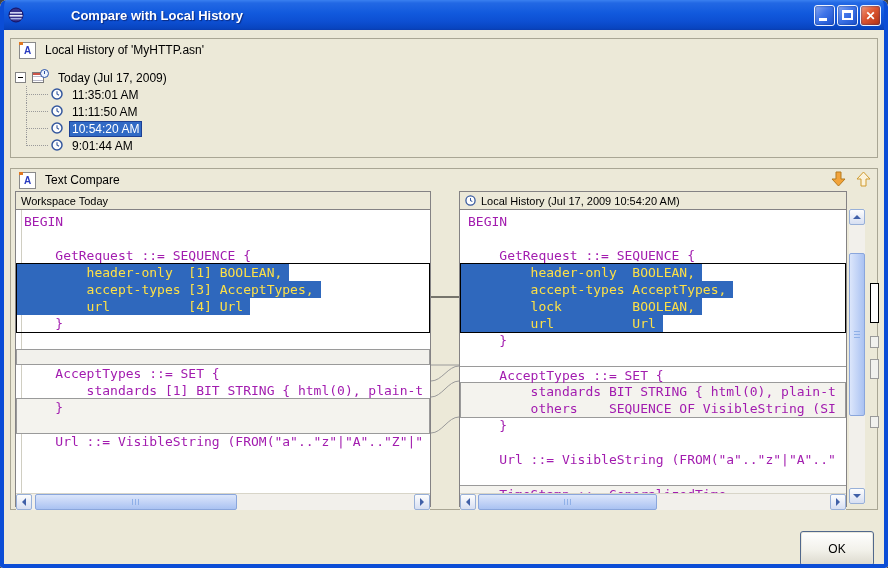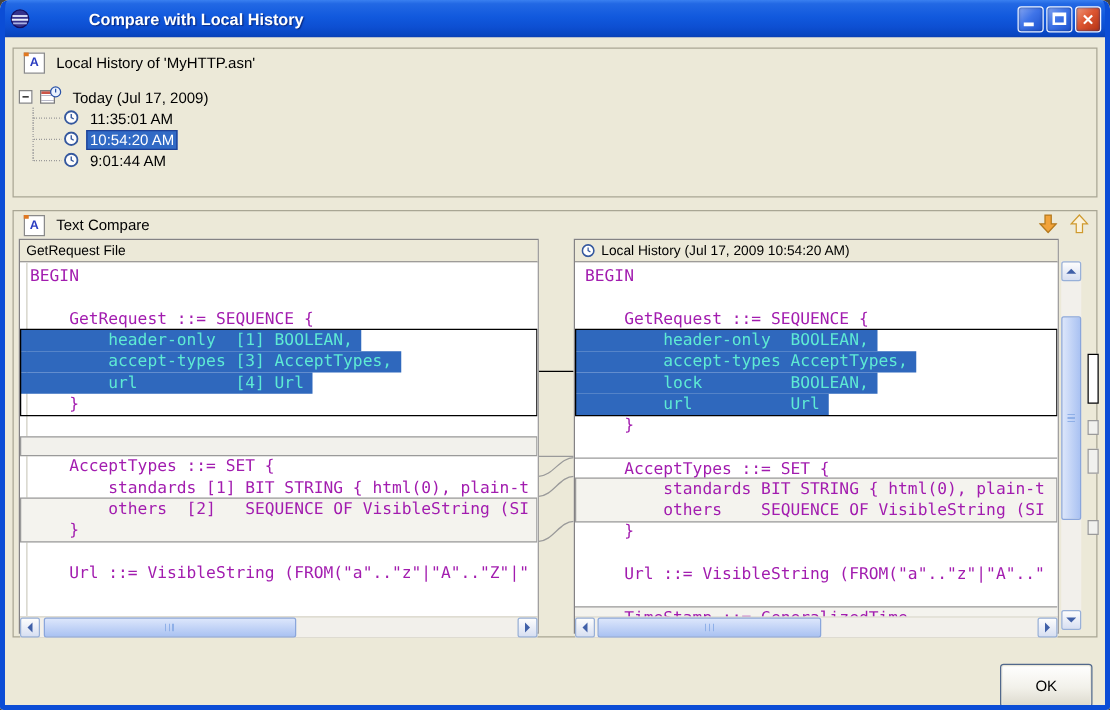--- a/index.html
+++ b/index.html
@@ -58,21 +58,21 @@
   
   .pane{position:absolute;top:22px;height:316px;border:1px solid #848284;background:#fff;box-sizing:border-box;}
   #pane-left{left:4px;width:416px;}
   #pane-right{left:448px;width:388px;}
   .pane-header{position:absolute;left:0;top:0;right:0;height:18px;background:#ece9d8;border-bottom:1px solid #848284;
     display:flex;align-items:center;font-size:11px;padding-left:5px;box-sizing:border-box;}
   .pane-header .clock-sm{width:11px;height:11px;margin-right:5px;flex:none;}
   .code{position:absolute;left:0;top:18px;right:0;height:280px;background:#fff;overflow:hidden;padding-top:3px;box-sizing:content-box;}
   .line{position:relative;z-index:1;height:17px;box-sizing:border-box;padding-left:8px;white-space:pre;
     font:13px/17px "DejaVu Sans Mono",monospace;color:#a21caf;}
-  .line.sel{background:#2f68bd;color:#5eead4;width:fit-content;padding-right:7px;}
+  .line.sel{background:#2f68bd;color:#fde047;width:fit-content;padding-right:7px;}
   .line.band{height:16px;background:#f2f1ec;border:1px solid #9a9a9a;}
   .line.topline{border-top:1px solid #9a9a9a;}
   .line.clipped{background:#f4f3ee;border-top:1px solid #9a9a9a;}
   .gutter{position:absolute;left:5px;top:0;bottom:0;width:1px;background:#d0cec2;z-index:0;}
   .region{position:absolute;left:0;right:0;box-sizing:border-box;pointer-events:none;}
   .region-sel{border:1px solid #000;z-index:2;}
   .region-box{border:1px solid #9a9a9a;background:#f4f3ee;z-index:0;}
   
   .strip{position:absolute;left:420px;top:22px;width:28px;height:316px;}
   .strip svg{position:absolute;left:0;top:18px;}
@@ -156,20 +156,27 @@
                 <circle cx="6" cy="6" r="5" fill="#fdfdfd" stroke="#35589e" stroke-width="1.5"></circle>
                 <path d="M6 3.2 V6 L8 7.2" stroke="#35589e" stroke-width="1.1" fill="none"></path>
               </svg>
               <span class="tlabel">11:35:01 AM</span>
             </div>
             <div class="tree-child">
               <svg class="clock-icon" viewBox="0 0 12 12" width="12" height="12">
                 <circle cx="6" cy="6" r="5" fill="#fdfdfd" stroke="#35589e" stroke-width="1.5"></circle>
                 <path d="M6 3.2 V6 L8 7.2" stroke="#35589e" stroke-width="1.1" fill="none"></path>
               </svg>
+              <span class="tlabel">11:11:50 AM</span>
+            </div>
+            <div class="tree-child">
+              <svg class="clock-icon" viewBox="0 0 12 12" width="12" height="12">
+                <circle cx="6" cy="6" r="5" fill="#fdfdfd" stroke="#35589e" stroke-width="1.5"></circle>
+                <path d="M6 3.2 V6 L8 7.2" stroke="#35589e" stroke-width="1.1" fill="none"></path>
+              </svg>
               <span class="tlabel tsel">10:54:20 AM</span>
             </div>
             <div class="tree-child">
               <svg class="clock-icon" viewBox="0 0 12 12" width="12" height="12">
                 <circle cx="6" cy="6" r="5" fill="#fdfdfd" stroke="#35589e" stroke-width="1.5"></circle>
                 <path d="M6 3.2 V6 L8 7.2" stroke="#35589e" stroke-width="1.1" fill="none"></path>
               </svg>
               <span class="tlabel">9:01:44 AM</span>
             </div>
           </div>
@@ -189,36 +196,35 @@
           <button class="nav-btn">
             <svg width="15" height="16" viewBox="0 0 15 16">
                 <path d="M5 15h5V8h4L7.5 1 1 8h4z" fill="#fbf2da" stroke="#cf9a2e"></path>
               </svg>
           </button>
         </span>
       </div>
 
       <div class="pane" id="pane-left">
         <div class="pane-header">
-          <span>GetRequest File</span>
+          <span>Workspace Today</span>
         </div>
         <div class="code" id="code-left">
             <i class="gutter"></i>
             <div class="line plain">BEGIN</div>
             <div class="line plain"></div>
             <div class="line plain">    GetRequest ::= SEQUENCE {</div>
             <div class="line sel">        header-only  [1] BOOLEAN,</div>
             <div class="line sel">        accept-types [3] AcceptTypes,</div>
             <div class="line sel">        url          [4] Url</div>
             <div class="line plain">    }</div>
             <div class="line plain"></div>
             <div class="line band"></div>
             <div class="line plain">    AcceptTypes ::= SET {</div>
             <div class="line boxed">        standards [1] BIT STRING { html(0), plain-t</div>
-            <div class="line boxed">        others  [2]   SEQUENCE OF VisibleString (SI</div>
             <div class="line plain">    }</div>
             <div class="line plain"></div>
             <div class="line plain">    Url ::= VisibleString (FROM("a".."z"|"A".."Z"|"</div>
             <div class="region region-sel" style="top: 53px; height: 70px;"></div>
             <div class="region region-box" style="top: 188px; height: 36px;"></div>
           </div>
         <div class="hscroll">
           <span class="sbtn l">
               <span class="tri left"></span>
             </span>

